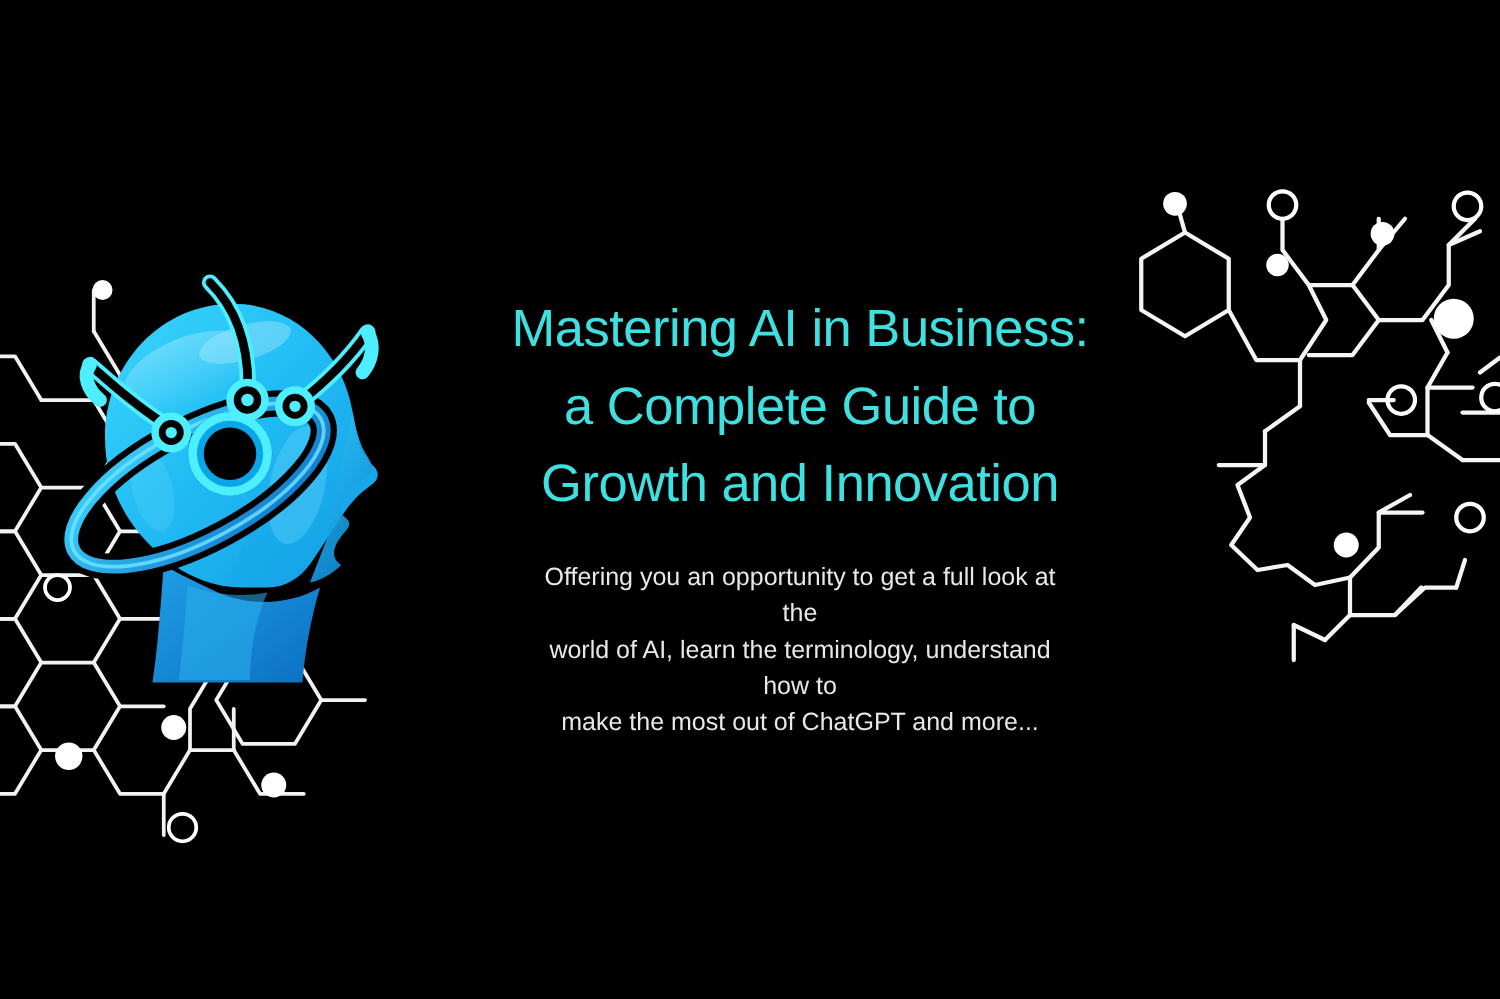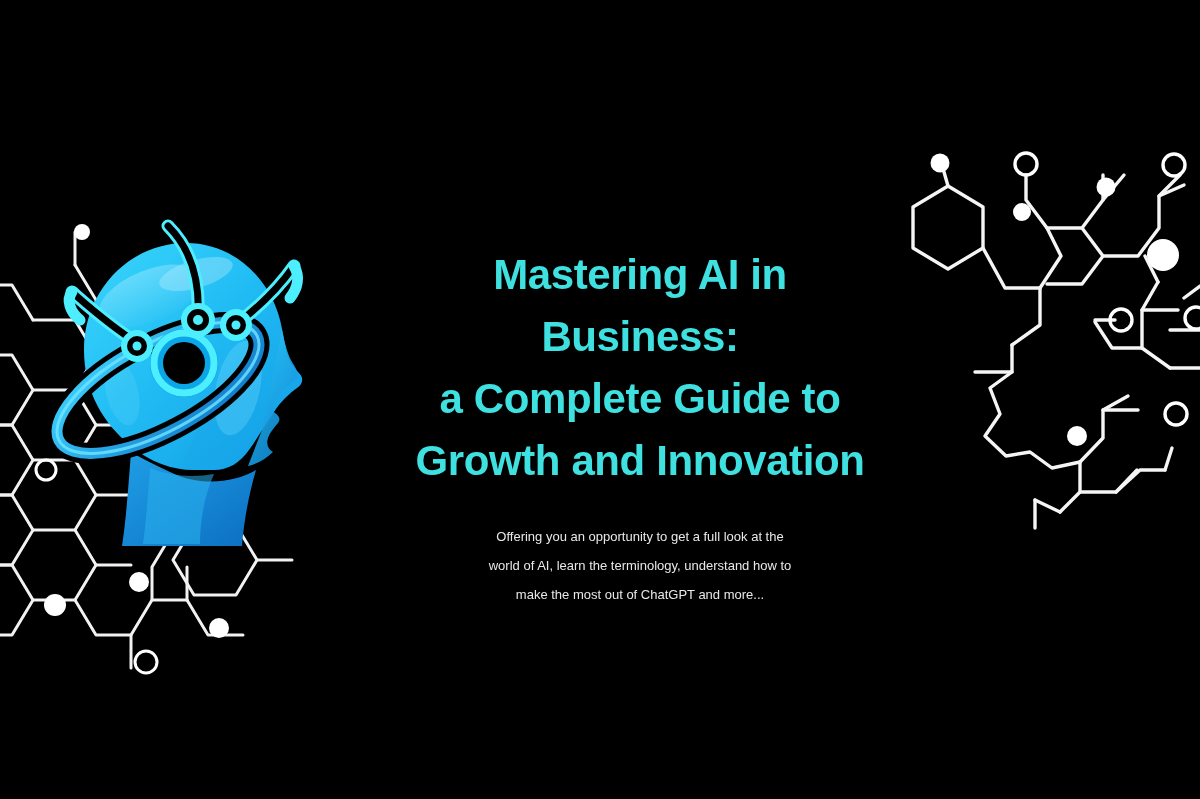--- a/index.html
+++ b/index.html
@@ -8,36 +8,36 @@
 
   .layer{position:absolute;top:0;left:0;width:1200px;height:799px;}
   .layer svg{display:block;}
 
   
   #text-block{
     position:absolute;left:380px;top:228px;width:520px;
     text-align:center;
   }
   #hero-title{
-    margin:16px;
+    margin:4px;
     color:#3ee0e0;
     font-family:"Liberation Sans",sans-serif;
-    font-weight:bold;
+    font-weight:normal;
     font-size:42px;
     line-height:62px;
     letter-spacing:-0.4px;
     white-space:pre-line;
   }
   #hero-subtitle{
     margin:30px auto 0 auto;
     width:430px;
     color:#e8e8e8;
     font-family:"Liberation Sans",sans-serif;
     font-weight:normal;
-    font-size:13px;
+    font-size:20px;
     line-height:29px;
     white-space:pre-line;
   }
 </style>
 </head>
 <body>
 
 <div id="stage">
 
   <div class="layer">

